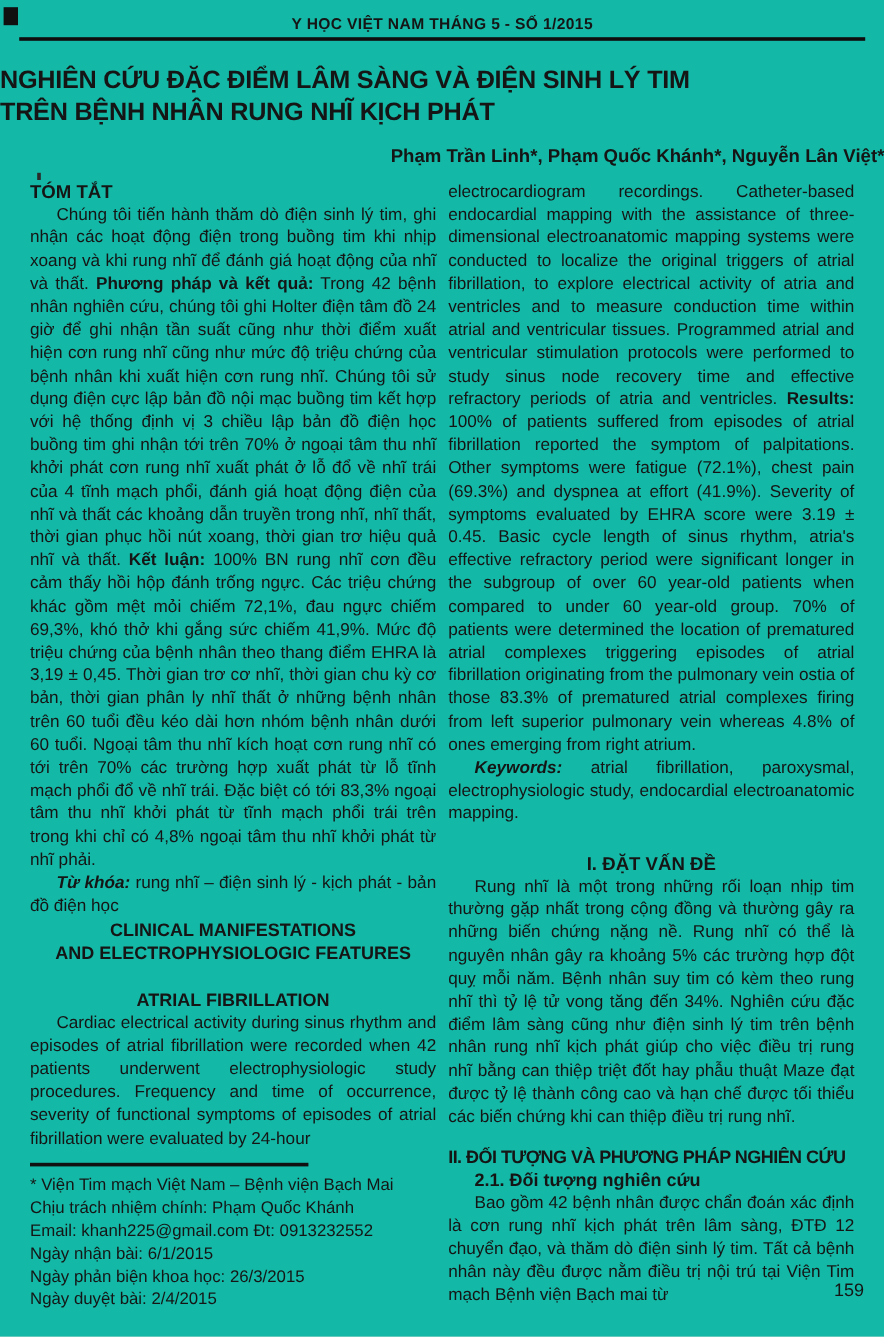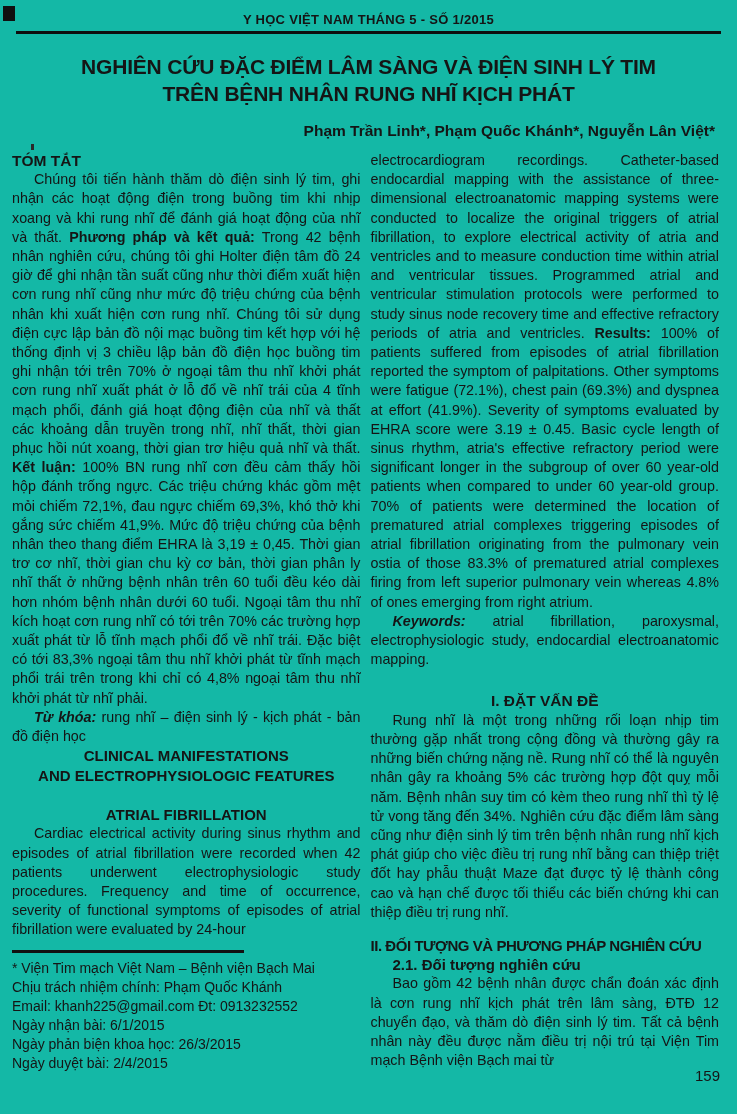--- a/index.html
+++ b/index.html
@@ -21,38 +21,36 @@
     padding-top:12px;
     text-align:center;
     font-weight:bold;
     font-size:13px;
     letter-spacing:.3px;
   }
   .header-rule { height:3px; background:#0e0e0e; margin:4px 16px 0 16px; }
 
   .article-title {
     margin-top:19px;
-    text-align:center;
     font-weight:bold;
     font-size:21px;
     line-height:27px;
     letter-spacing:-.2px;
   }
   .authors {
     margin-top:15px;
-    padding-right:22px;
     text-align:right;
     font-weight:bold;
     font-size:15.5px;
   }
 
   .columns {
     display:flex;
     gap:10px;
-    padding:0 12px;
+    padding:0 25px;
     margin-top:11px;
   }
   .col {
     width:348.5px;
     font-size:14.3px;
     line-height:19.2px;
     text-align:justify;
   }
   .col p { text-indent:22px; }
   .noindent { text-indent:0 !important; }

